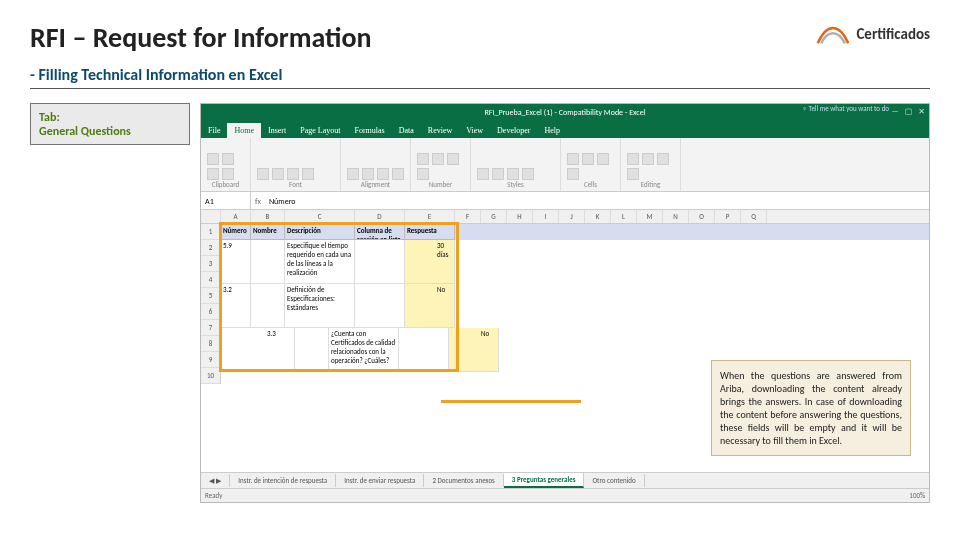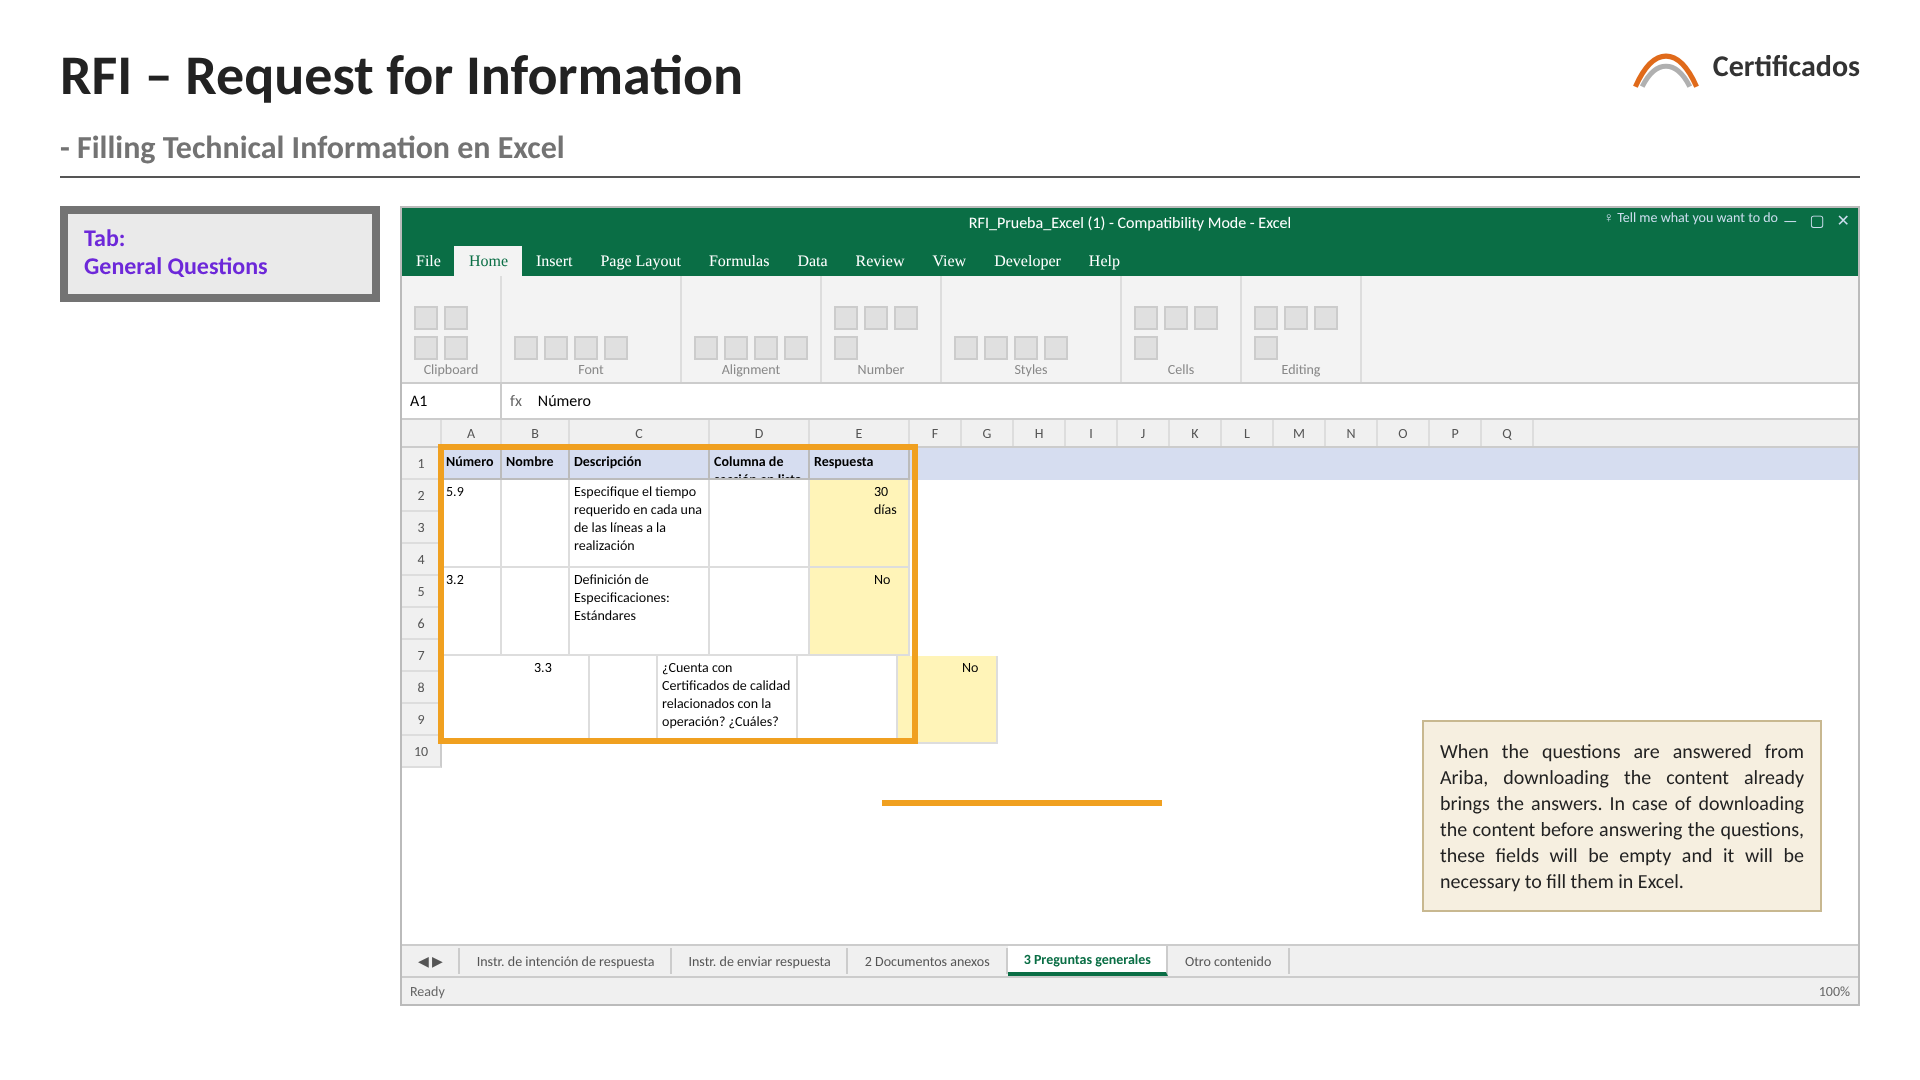--- a/index.html
+++ b/index.html
@@ -2,24 +2,24 @@
 <html><head>
 <meta charset="utf-8">
 <style>
   * { box-sizing: border-box; margin: 0; padding: 0; }
   body { width: 960px; height: 540px; background: #fff; font-family: Calibri, Arial, sans-serif; position: relative; overflow: hidden; }
   .hdr { padding: 20px 30px 6px 30px; display: flex; justify-content: space-between; align-items: flex-start; }
   .title { font-size: 28px; font-weight: 700; color: #222; }
   .logo { display: flex; align-items: center; gap: 6px; }
   .logo-svg { width: 34px; height: 28px; }
   .logo-txt { font-size: 15px; font-weight: 600; color: #333; }
-  .sub { padding: 0 30px; font-size: 16px; font-weight: 700; color: #737373; border-bottom: 1px solid #555; margin: 4px 30px 8px 30px; padding: 0 0 4px 0; }
+  .sub { padding: 0 30px; font-size: 16px; font-weight: 700; color: #0c4a6e; border-bottom: 1px solid #555; margin: 4px 30px 8px 30px; padding: 0 0 4px 0; }
   .body { display: flex; padding: 6px 30px 0 30px; gap: 10px; }
   .side { width: 160px; }
-  .tablabel { background: #eaeaea; border: 4px solid #737373; padding: 6px 8px; font-size: 12px; font-weight: 700; color: #6d28d9; }
+  .tablabel { background: #eaeaea; border: 1px solid #737373; padding: 6px 8px; font-size: 12px; font-weight: 700; color: #4d7c0f; }
   .excel { flex: 1; border: 1px solid #bbb; background: #fff; position: relative; height: 400px; }
   .titlebar { height: 16px; background: #0a6e45; display: flex; align-items: center; justify-content: center; color: #fff; font-size: 8px; position: relative; }
   .titlebar .controls { position: absolute; right: 4px; top: 2px; display: flex; gap: 6px; color: #cde; font-size: 8px; }
   .tabs { height: 18px; background: #0a6e45; display: flex; align-items: flex-end; font-size: 8px; color: #fff; font-family: Liberation Serif, serif; }
   .tab { padding: 3px 7px; cursor: default; }
   .tab.active { background: #f3f3f3; color: #0a6e45; }
   .ribbon { height: 54px; background: #f3f3f3; border-bottom: 1px solid #ccc; display: flex; }
   .rgroup { border-right: 1px solid #ddd; padding: 2px 6px; font-size: 7px; color: #666; display: flex; flex-direction: column; justify-content: flex-end; }
   .rgroup .icons { display: flex; gap: 3px; flex-wrap: wrap; }
   .ricon { width: 12px; height: 12px; background: #e0e0e0; border: 1px solid #ccc; }

